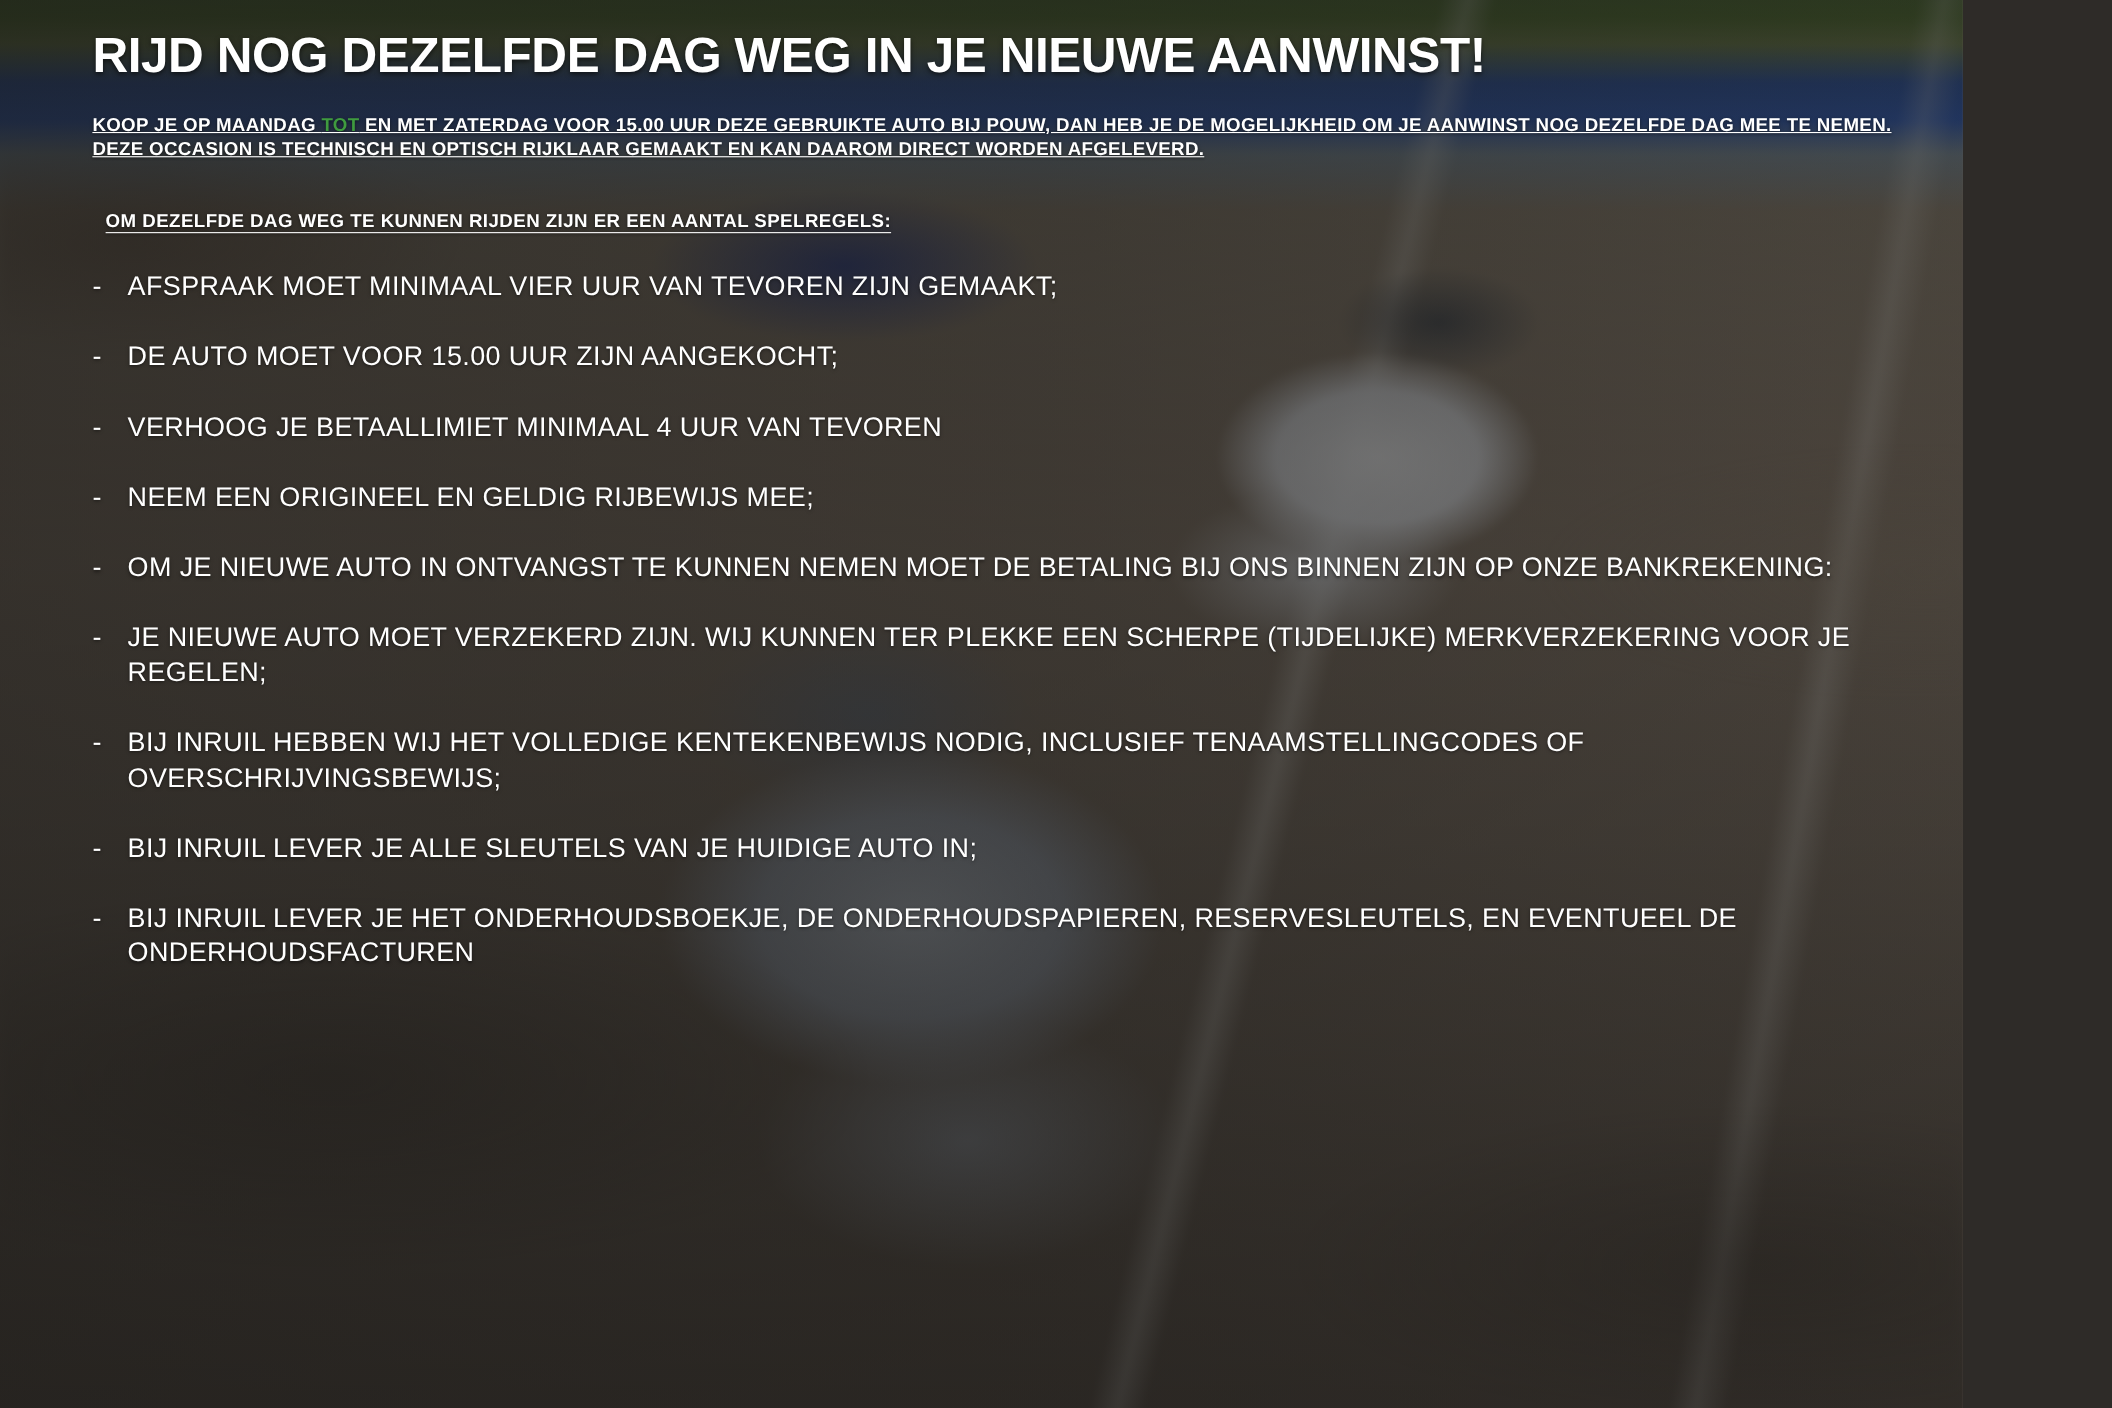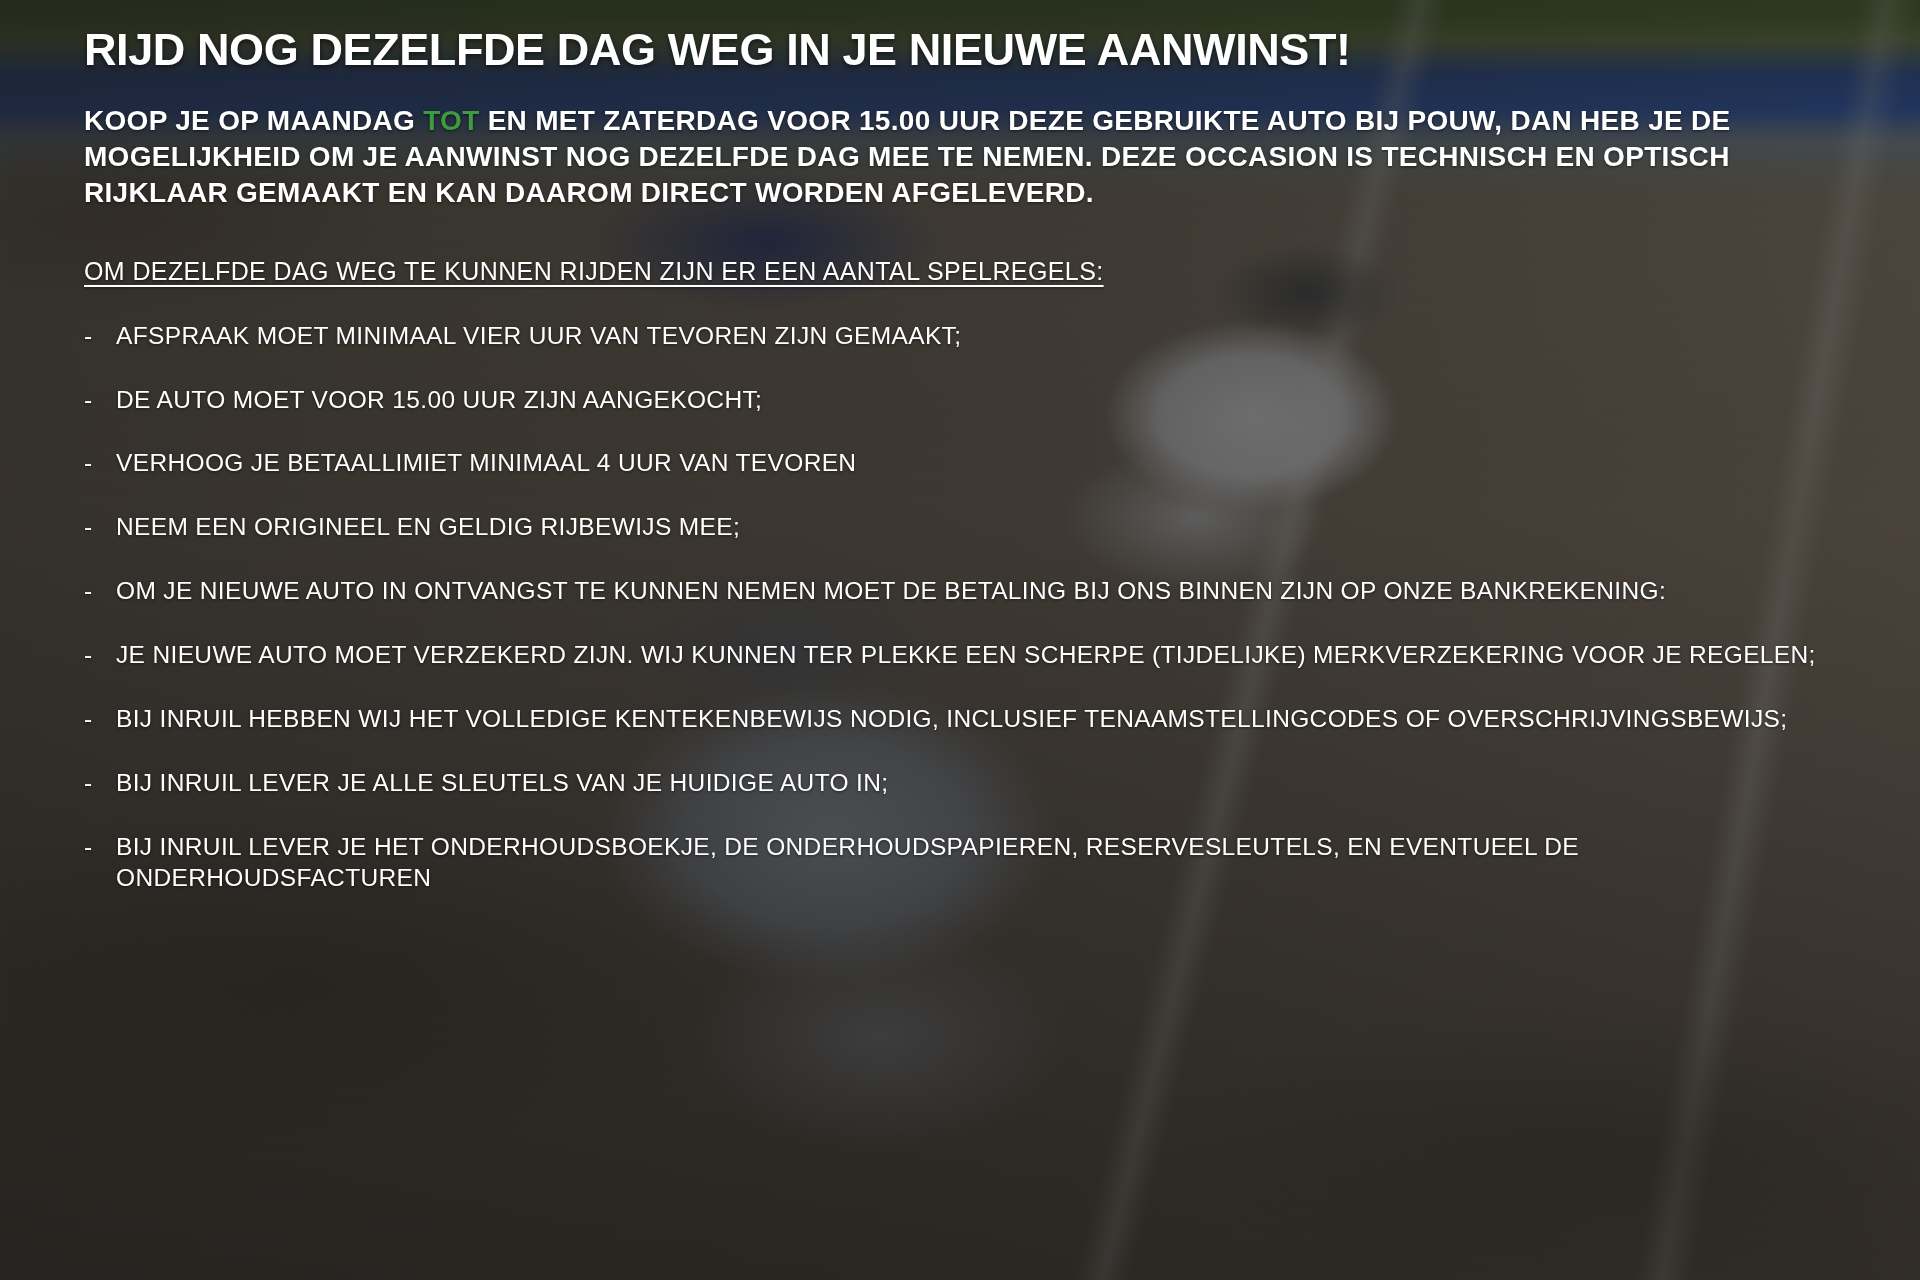--- a/index.html
+++ b/index.html
@@ -10,21 +10,21 @@
     width: 1920px;
     height: 1280px;
     overflow: hidden;
     font-family: "Liberation Sans", sans-serif;
     background: #2e2b28;
   }
 
   
   .poster {
     position: relative;
-    width: 1920px;
+    width: 1784px;
     height: 1280px;
     overflow: hidden;
     isolation: isolate;
   }
 
   .bg-photo {
     position: absolute;
     inset: 0;
     background-color: #6d6257;
     background-image:
@@ -90,39 +90,40 @@
     font-size: 45px;
     line-height: 1.08;
     font-weight: 800;
     letter-spacing: -0.4px;
     margin: 0 0 28px 0;
     text-transform: uppercase;
     text-shadow: 0 2px 5px rgba(0,0,0,0.6);
   }
 
   .intro {
-    font-size: 28px;
+    font-size: 17px;
     line-height: 1.30;
     font-weight: 700;
     letter-spacing: 0.3px;
     margin: 0 0 44px 0;
     text-transform: uppercase;
     max-width: 1760px;
+    text-decoration: underline;
   }
   .intro .hl-green { color: #3f9b3f; }
 
   .rules-title {
-    font-size: 25px;
+    font-size: 17px;
     line-height: 1.2;
-    font-weight: 400;
+    font-weight: 700;
     letter-spacing: 0.4px;
     text-transform: uppercase;
     text-decoration: underline;
     text-underline-offset: 5px;
-    margin: 0 0 34px 0;
+    margin: 0 0 34px 12px;
   }
 
   .rules {
     list-style: none;
     margin: 0;
     padding: 0;
   }
 
   .rule {
     display: flex;

